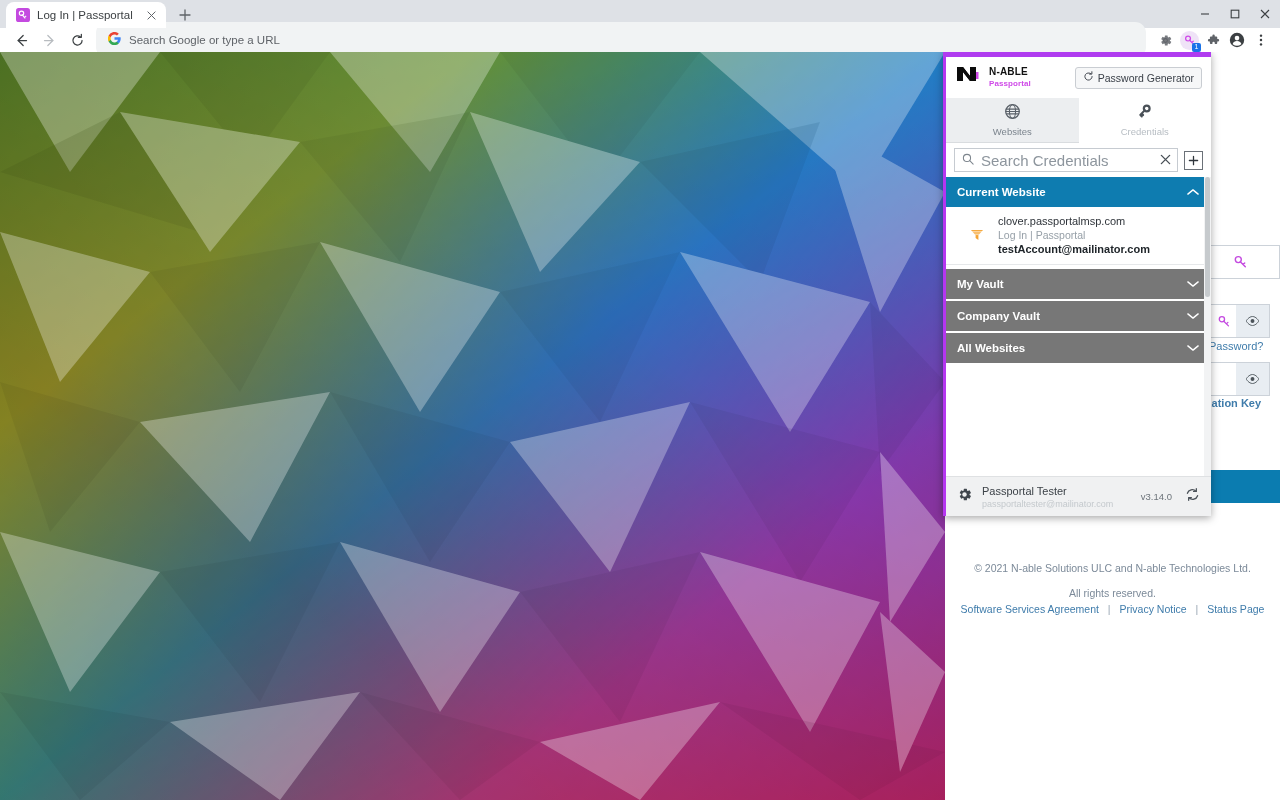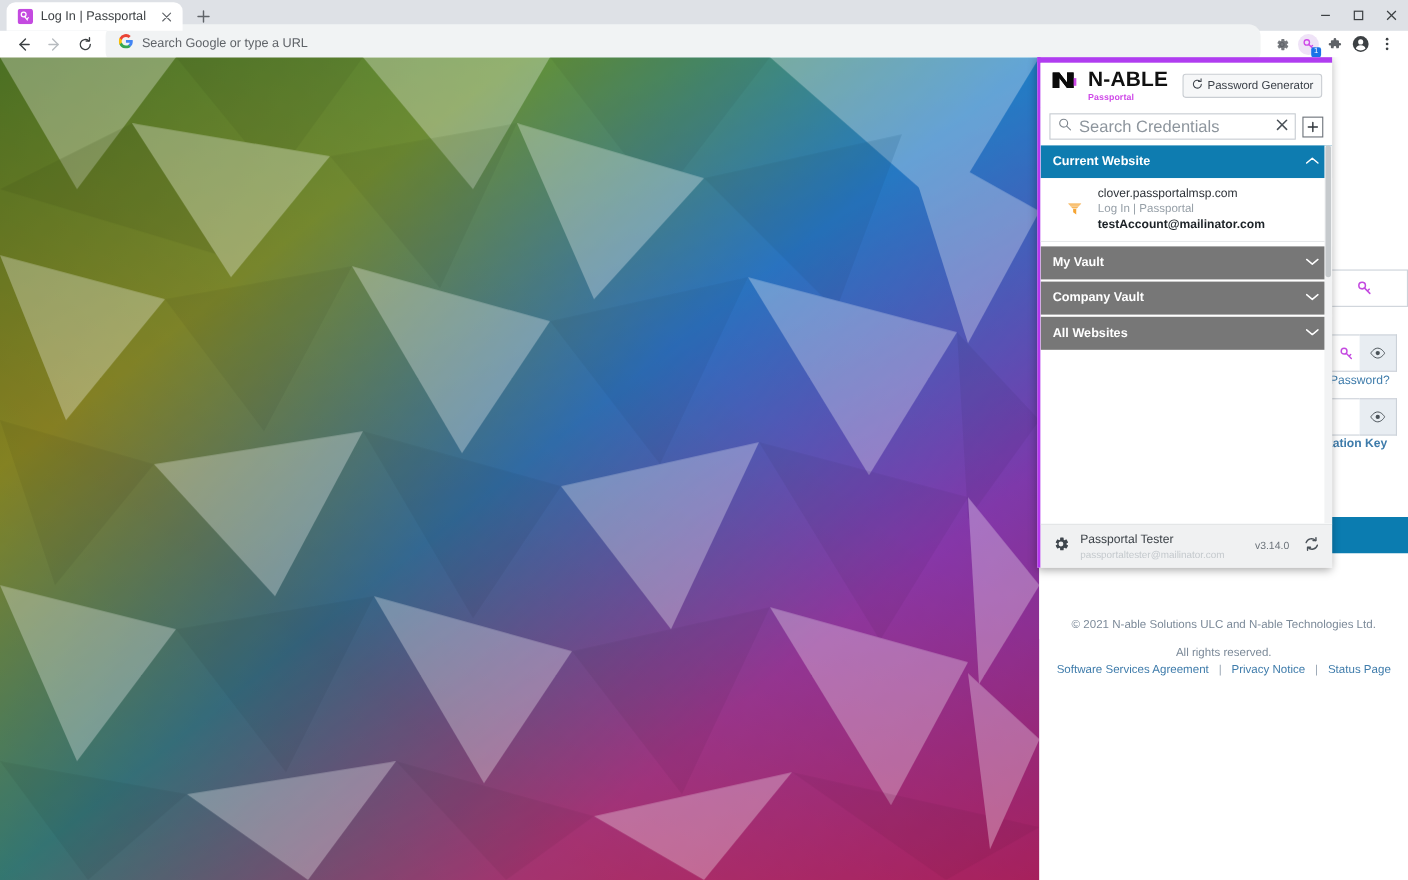--- a/index.html
+++ b/index.html
@@ -92,21 +92,21 @@
     display: flex; flex-direction: column;
   }
   #panel-accent { height: 5px; background: #b03cf0; width: 268px; position:absolute; left:-3px; top:0; }
 
   #panel-header {
     height: 41px; margin-top: 5px; display: flex; align-items: center;
     padding: 0 9px 0 10px; background: #fff; justify-content: space-between;
   }
   #brand { display: flex; align-items: center; gap: 7px; }
   #brand-text { display: flex; flex-direction: column; line-height: 1; }
-  #brand-name { font-size: 19px; font-weight: bold; color: #111; letter-spacing: .2px; }
+  #brand-name { font-size: 10px; font-weight: bold; color: #111; letter-spacing: .2px; }
   #brand-sub { font-size: 8px; font-weight: bold; color: #cf4ae8; margin-top: 3px; letter-spacing: .1px; }
   #pwgen-btn {
     border: 1px solid #c9cdd2; background: #f6f7f8; border-radius: 3px;
     height: 22px; display: flex; align-items: center; gap: 4px; padding: 0 7px;
     font-size: 10.5px; color: #3b4149;
   }
 
   #panel-tabs { display: flex; height: 45px; }
   .ptab {
     flex: 1; display: flex; flex-direction: column; align-items: center; justify-content: center;
@@ -419,20 +419,41 @@
         <span>
           <svg width="11" height="11" viewBox="0 0 14 14">
             <path d="M11.6 7a4.6 4.6 0 1 1-1.5-3.4" fill="none" stroke="#3b4149" stroke-width="1.2" stroke-linecap="round"></path>
             <path d="M11.3.9v3h-3" fill="none" stroke="#3b4149" stroke-width="1.2" stroke-linecap="round" stroke-linejoin="round"></path>
           </svg>
         </span>
         <span>Password Generator</span>
       </div>
     </div>
 
+    <div id="panel-tabs">
+      <div class="ptab">
+        <span>
+          <svg width="17" height="17" viewBox="0 0 20 20">
+            <circle cx="10" cy="10" r="8" fill="none" stroke="#5a6169" stroke-width="1.5"></circle>
+            <ellipse cx="10" cy="10" rx="3.6" ry="8" fill="none" stroke="#5a6169" stroke-width="1.3"></ellipse>
+            <path d="M2.4 7.2h15.2M2.4 12.8h15.2M2 10h16" stroke="#5a6169" stroke-width="1.2"></path>
+          </svg>
+        </span>
+        <span class="ptab-label">Websites</span>
+      </div>
+      <div class="ptab active">
+        <span>
+          <svg width="17" height="17" viewBox="0 0 20 20">
+            <circle cx="12.6" cy="6.4" r="3.4" fill="none" stroke="#4a5158" stroke-width="2.6"></circle>
+            <path d="M10.4 8.6L5 14M6.6 12.4l1.8 1.8M5 14l1.8 1.8" stroke="#4a5158" stroke-width="2.4" stroke-linecap="round"></path>
+          </svg>
+        </span>
+        <span class="ptab-label">Credentials</span>
+      </div>
+    </div>
 
     <div id="search-row">
       <div id="search-box">
         <span>
           <svg width="12" height="12" viewBox="0 0 14 14">
             <circle cx="5.8" cy="5.8" r="4.2" fill="none" stroke="#7d858d" stroke-width="1.2"></circle>
             <path d="M9 9l4 4" stroke="#7d858d" stroke-width="1.2" stroke-linecap="round"></path>
           </svg>
         </span>
         <span id="search-input-text">Search Credentials</span>

